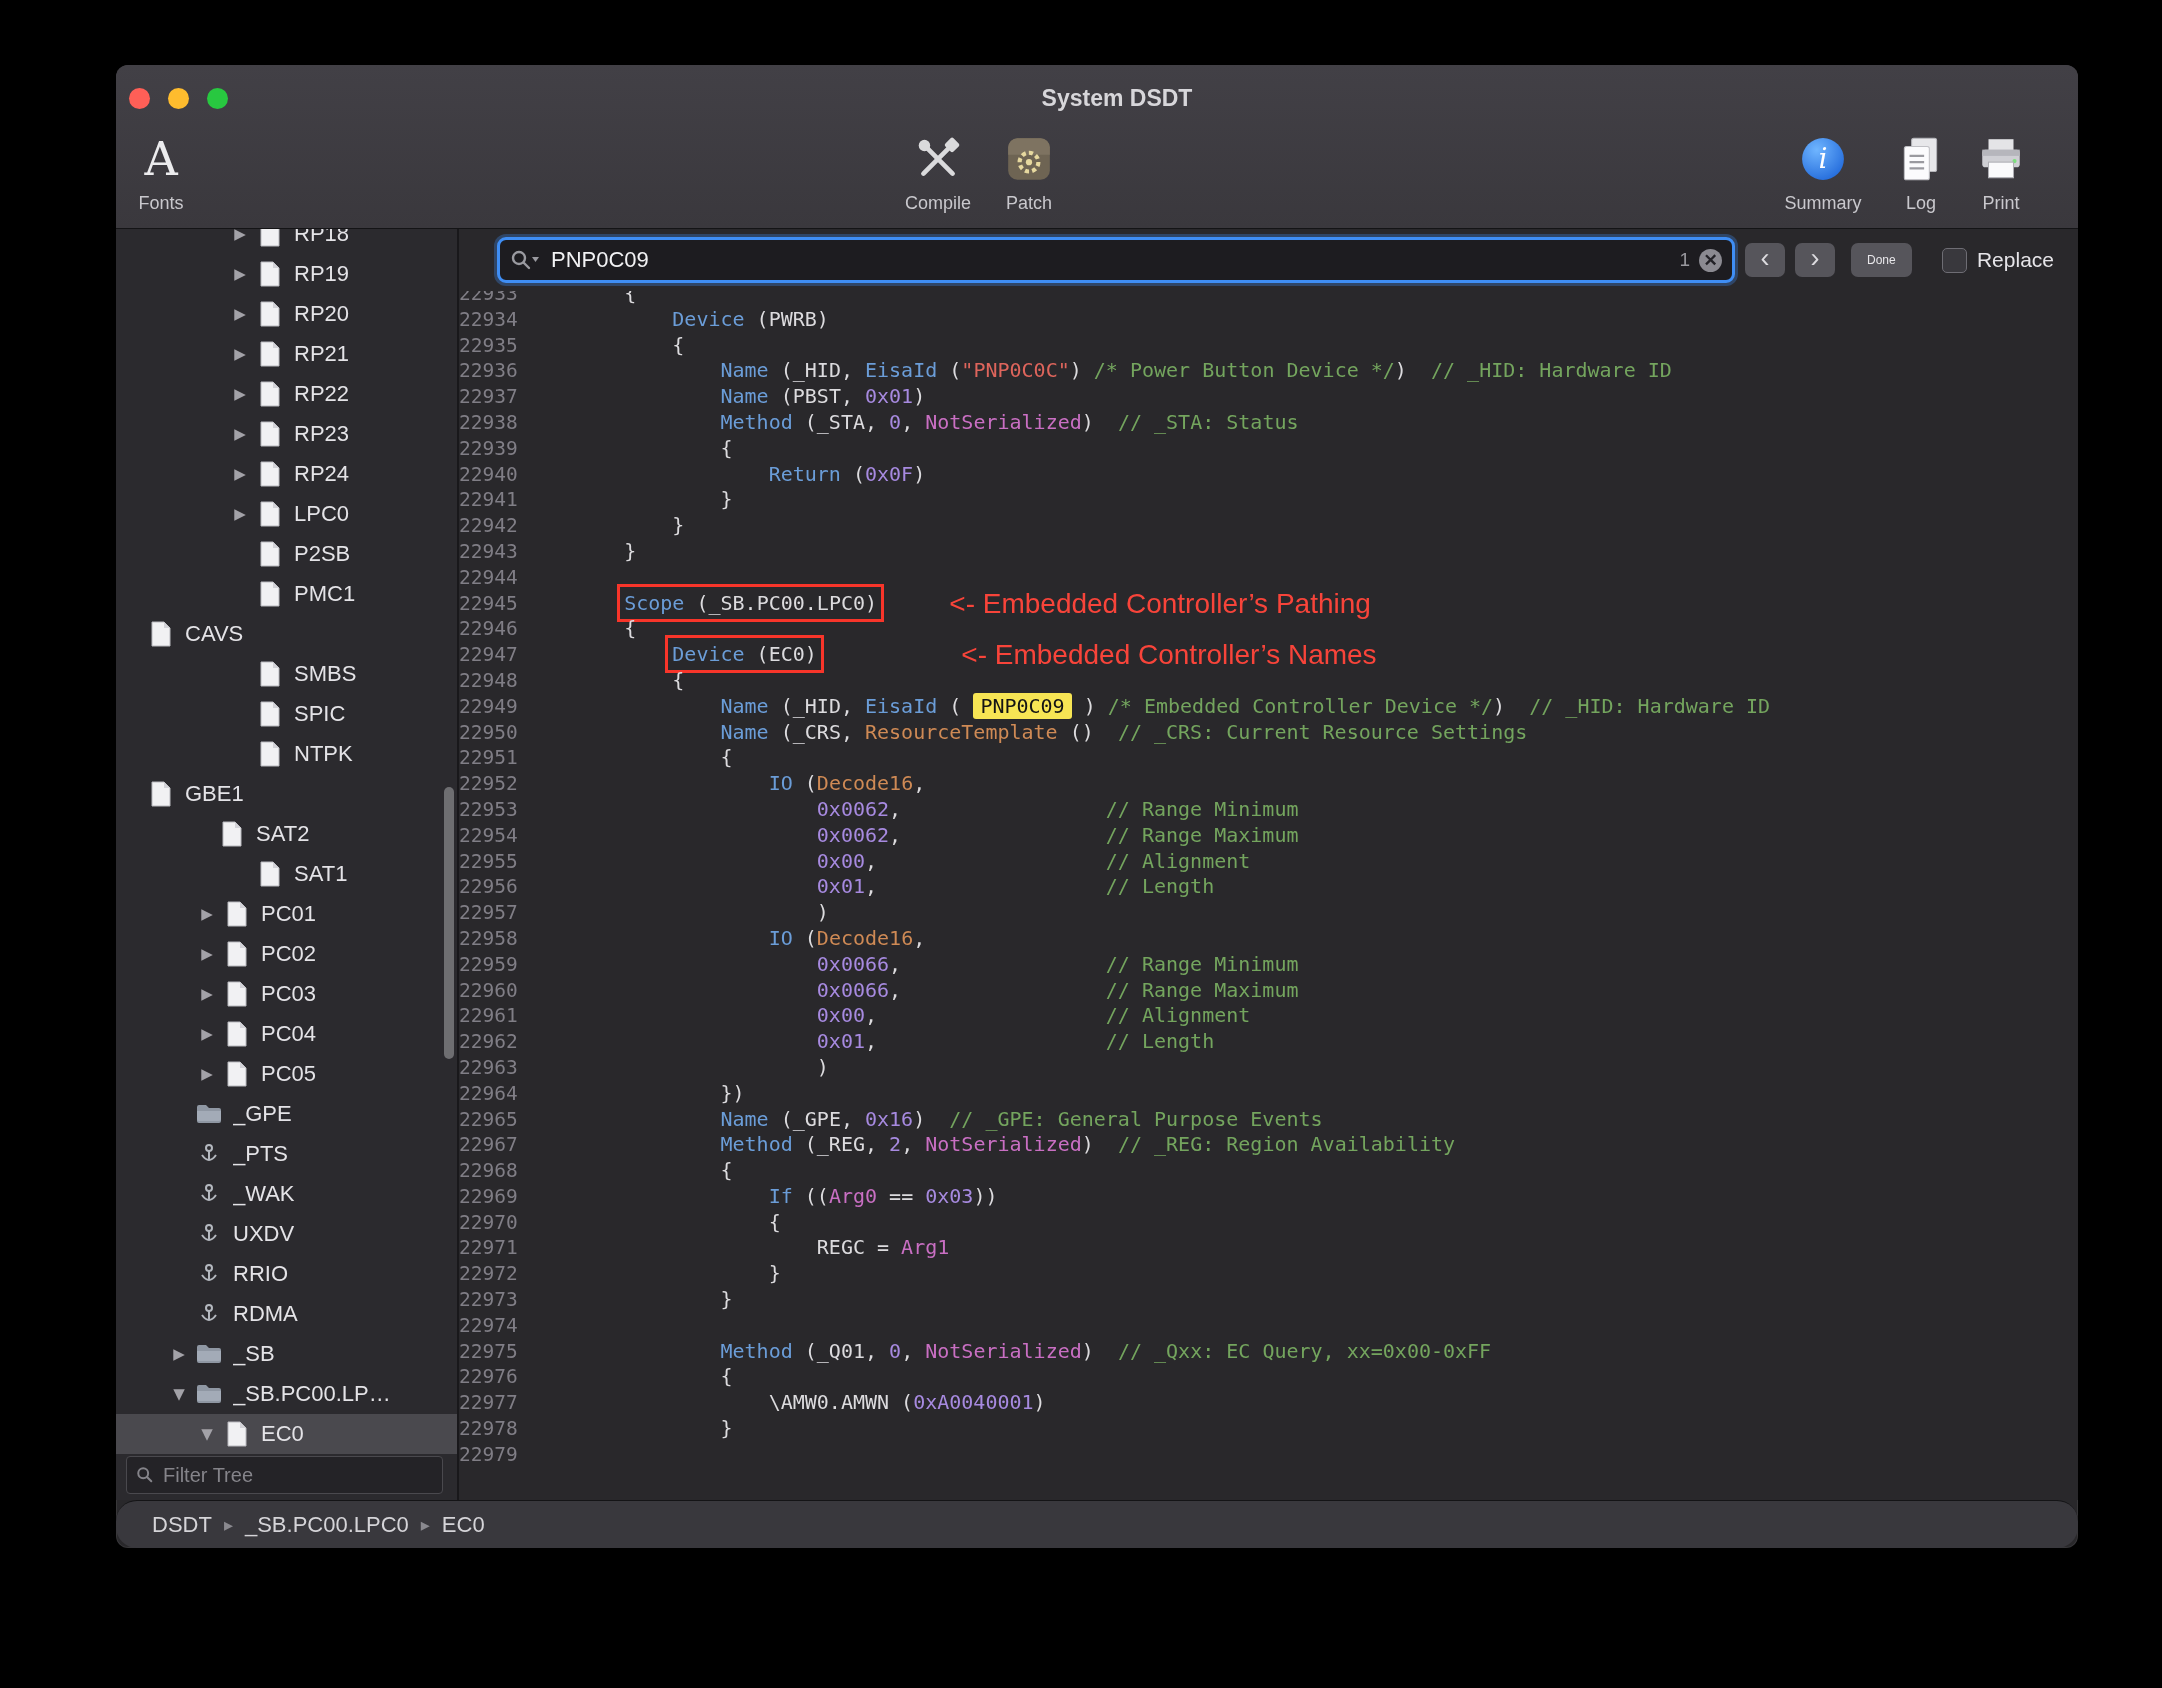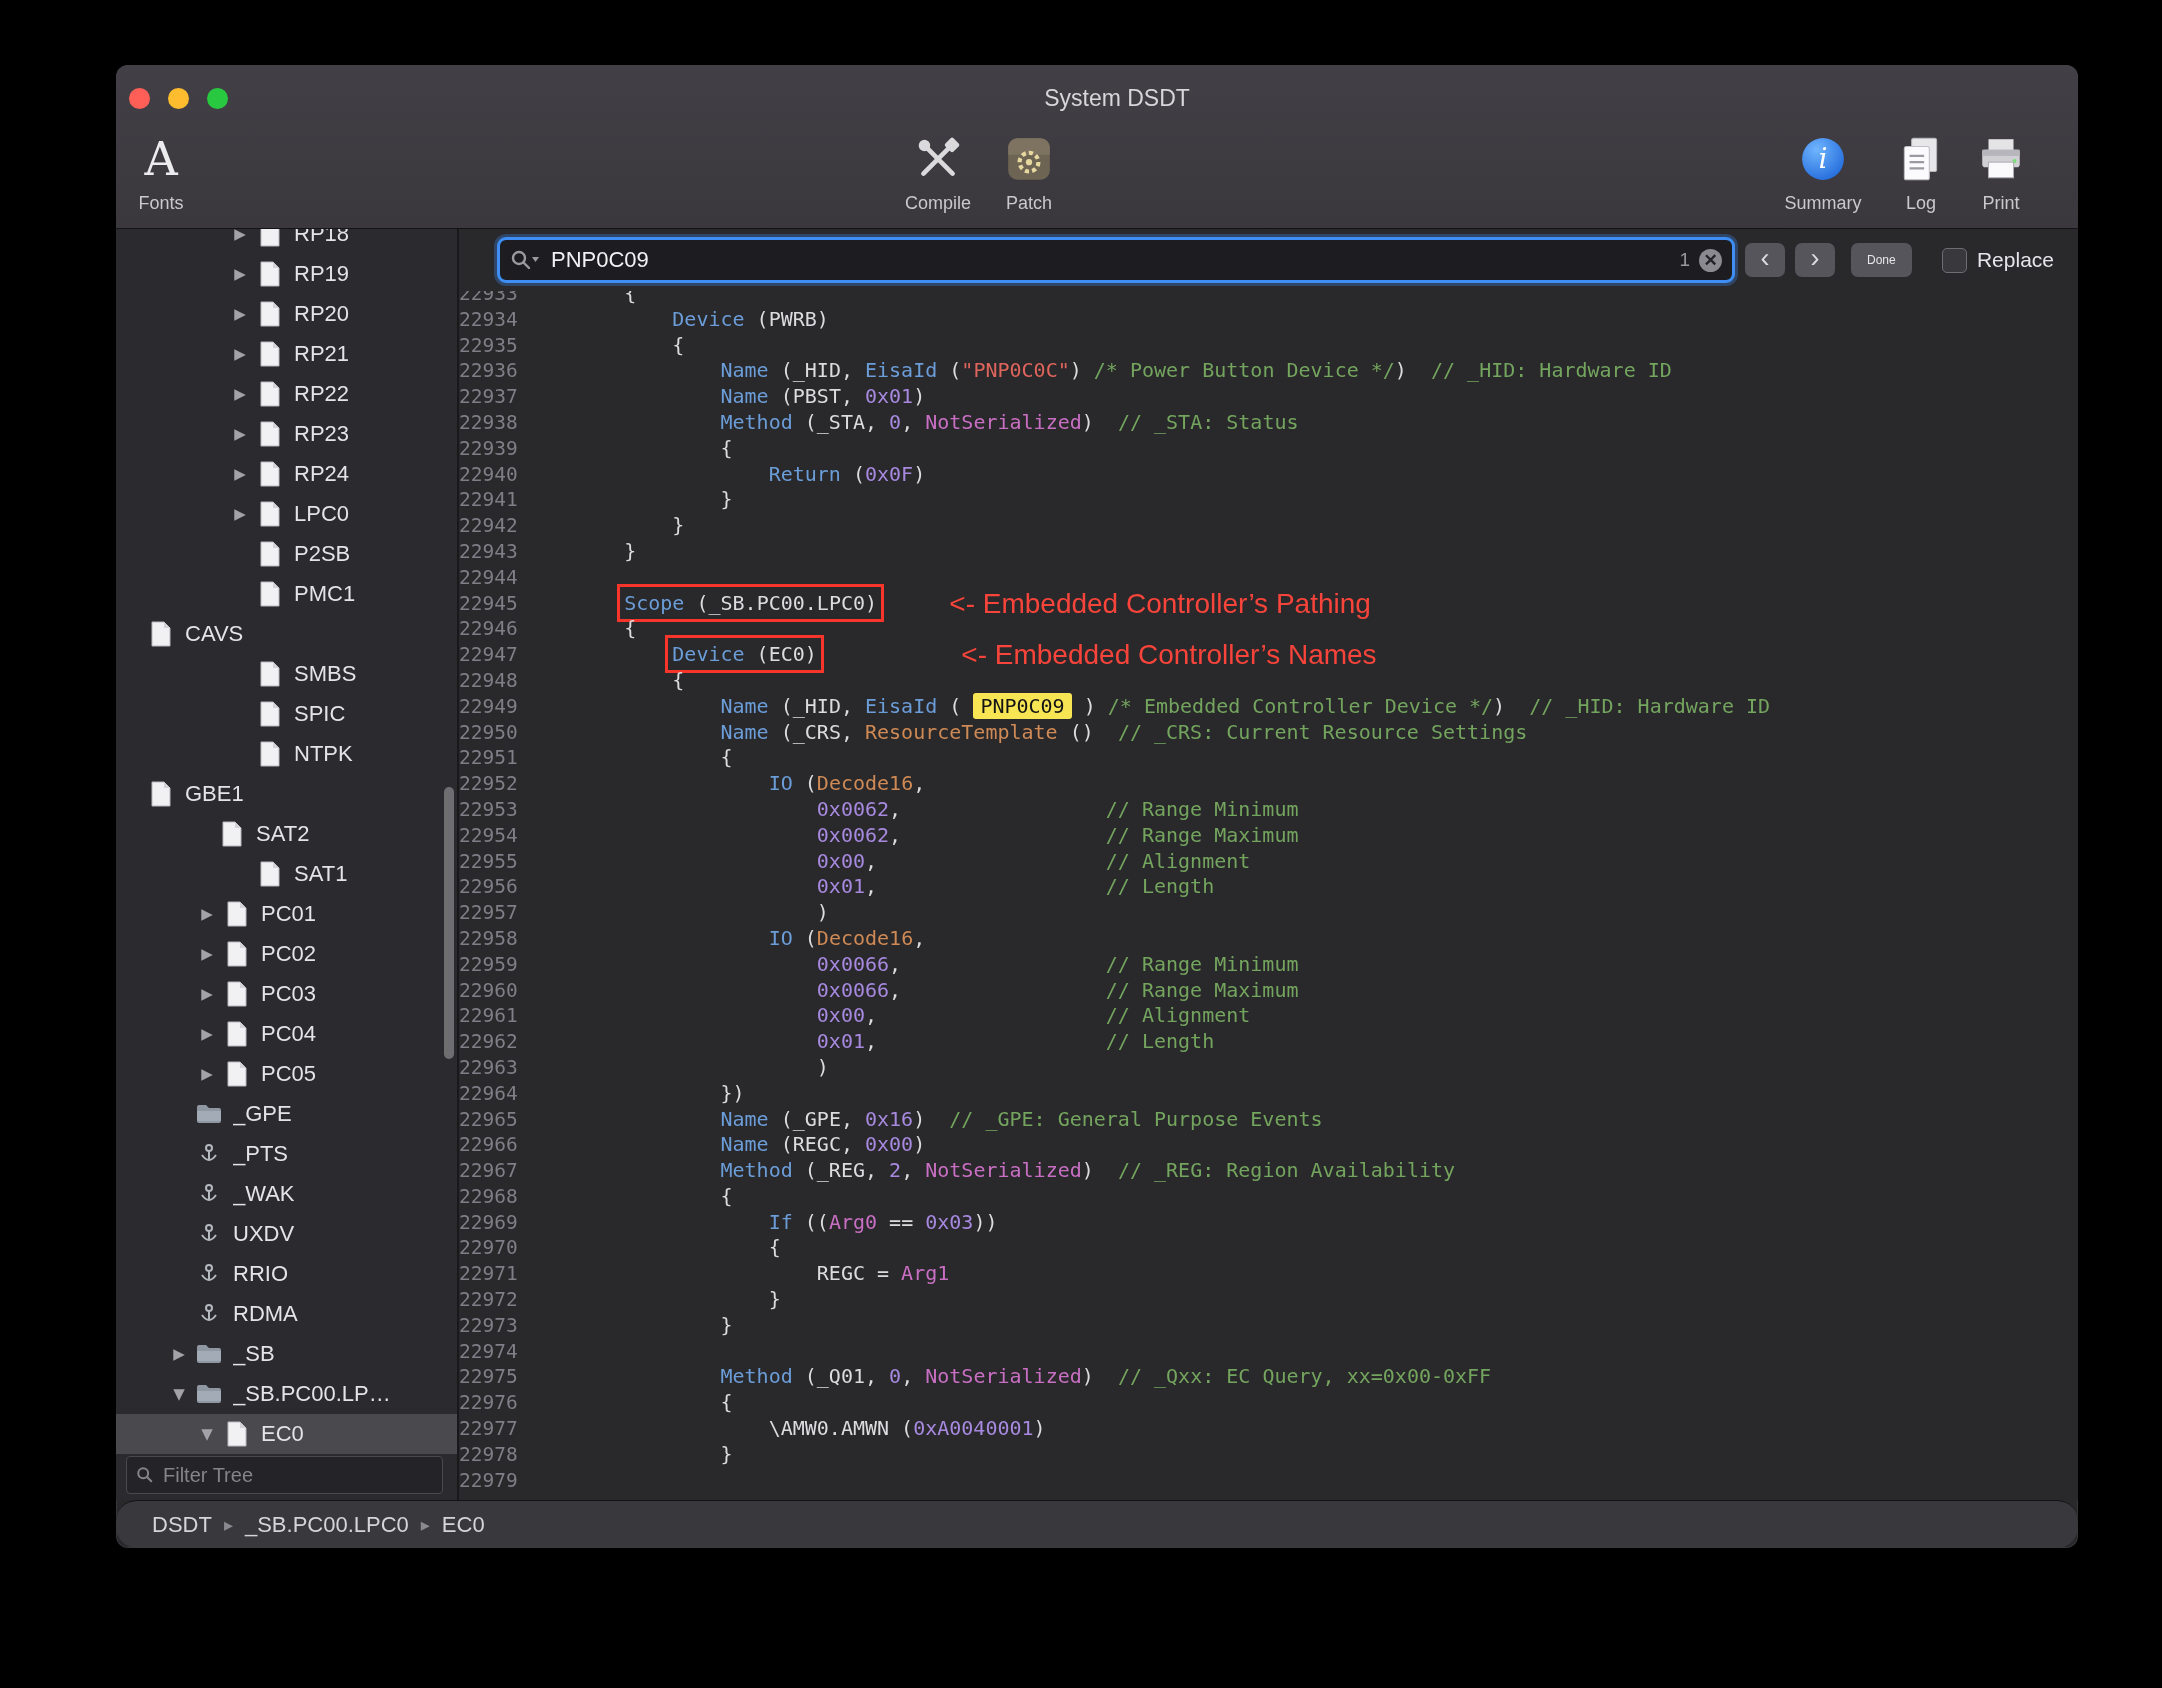--- a/index.html
+++ b/index.html
@@ -8,21 +8,21 @@
   .window{position:absolute;left:116px;top:65px;width:1962px;height:1483px;border-radius:12px;
     background:#29282b;overflow:hidden;display:flex;flex-direction:column;
     box-shadow:0 34px 90px rgba(0,0,0,.65), inset 0 0 0 1px rgba(255,255,255,.07);}
   
   .chrome{height:163px;flex:none;position:relative;border-bottom:1px solid #141416;
     background:linear-gradient(180deg,#424046 0%,#3a383d 100%);}
   .traffic{position:absolute;left:13px;top:23px;display:flex;gap:18px;}
   .dot{width:21px;height:21px;border-radius:50%;}
   .dot.red{background:#ff5f57}.dot.yellow{background:#febc2e}.dot.green{background:#28c840}
   .win-title{position:absolute;top:20px;left:0;right:0;text-align:center;font-size:23px;
-    font-weight:normal;color:#d7d6da;padding-left:40px;}
+    font-weight:bold;color:#d7d6da;padding-left:40px;}
   .tb-item{position:absolute;top:64px;width:130px;margin-left:-65px;display:flex;
     flex-direction:column;align-items:center;gap:4px;cursor:default;}
   .tb-icon{height:60px;display:flex;align-items:center;justify-content:center;}
   .fonts-glyph{font-family:"DejaVu Serif",serif;font-size:46px;color:#ececee;line-height:60px;}
   .tb-label{font-size:18px;color:#c9c8cd;}
   
   .content{flex:1;display:flex;min-height:0;}
   .sidebar{width:341px;flex:none;background:#2b2a2e;border-right:2px solid #19181b;
     position:relative;overflow:hidden;}
   #tree{position:absolute;top:-15px;left:0;right:0;}
@@ -549,21 +549,20 @@
             <div class="cl"><span class="ln">22956</span><span class="lc"><span class="seg-p">                    </span><span class="seg-n">0x01</span><span class="seg-p">,                   </span><span class="seg-c">// Length</span></span></div>
             <div class="cl"><span class="ln">22957</span><span class="lc"><span class="seg-p">                    )</span></span></div>
             <div class="cl"><span class="ln">22958</span><span class="lc"><span class="seg-p">                </span><span class="seg-k">IO</span><span class="seg-p"> (</span><span class="seg-t">Decode16</span><span class="seg-p">,</span></span></div>
             <div class="cl"><span class="ln">22959</span><span class="lc"><span class="seg-p">                    </span><span class="seg-n">0x0066</span><span class="seg-p">,                 </span><span class="seg-c">// Range Minimum</span></span></div>
             <div class="cl"><span class="ln">22960</span><span class="lc"><span class="seg-p">                    </span><span class="seg-n">0x0066</span><span class="seg-p">,                 </span><span class="seg-c">// Range Maximum</span></span></div>
             <div class="cl"><span class="ln">22961</span><span class="lc"><span class="seg-p">                    </span><span class="seg-n">0x00</span><span class="seg-p">,                   </span><span class="seg-c">// Alignment</span></span></div>
             <div class="cl"><span class="ln">22962</span><span class="lc"><span class="seg-p">                    </span><span class="seg-n">0x01</span><span class="seg-p">,                   </span><span class="seg-c">// Length</span></span></div>
             <div class="cl"><span class="ln">22963</span><span class="lc"><span class="seg-p">                    )</span></span></div>
             <div class="cl"><span class="ln">22964</span><span class="lc"><span class="seg-p">            })</span></span></div>
             <div class="cl"><span class="ln">22965</span><span class="lc"><span class="seg-p">            </span><span class="seg-k">Name</span><span class="seg-p"> (_GPE, </span><span class="seg-n">0x16</span><span class="seg-p">)  </span><span class="seg-c">// _GPE: General Purpose Events</span></span></div>
-            <div class="cl"><span class="ln">22966</span><span class="lc"><span class="seg-p">            </span><span class="seg-k">Name</span><span class="seg-p"> (REGC, </span><span class="seg-n">0x00</span><span class="seg-p">)</span></span></div>
             <div class="cl"><span class="ln">22967</span><span class="lc"><span class="seg-p">            </span><span class="seg-k">Method</span><span class="seg-p"> (_REG, </span><span class="seg-n">2</span><span class="seg-p">, </span><span class="seg-m">NotSerialized</span><span class="seg-p">)  </span><span class="seg-c">// _REG: Region Availability</span></span></div>
             <div class="cl"><span class="ln">22968</span><span class="lc"><span class="seg-p">            {</span></span></div>
             <div class="cl"><span class="ln">22969</span><span class="lc"><span class="seg-p">                </span><span class="seg-k">If</span><span class="seg-p"> ((</span><span class="seg-m">Arg0</span><span class="seg-p"> == </span><span class="seg-n">0x03</span><span class="seg-p">))</span></span></div>
             <div class="cl"><span class="ln">22970</span><span class="lc"><span class="seg-p">                {</span></span></div>
             <div class="cl"><span class="ln">22971</span><span class="lc"><span class="seg-p">                    REGC = </span><span class="seg-m">Arg1</span></span></div>
             <div class="cl"><span class="ln">22972</span><span class="lc"><span class="seg-p">                }</span></span></div>
             <div class="cl"><span class="ln">22973</span><span class="lc"><span class="seg-p">            }</span></span></div>
             <div class="cl"><span class="ln">22974</span><span class="lc"></span></div>
             <div class="cl"><span class="ln">22975</span><span class="lc"><span class="seg-p">            </span><span class="seg-k">Method</span><span class="seg-p"> (_Q01, </span><span class="seg-n">0</span><span class="seg-p">, </span><span class="seg-m">NotSerialized</span><span class="seg-p">)  </span><span class="seg-c">// _Qxx: EC Query, xx=0x00-0xFF</span></span></div>
             <div class="cl"><span class="ln">22976</span><span class="lc"><span class="seg-p">            {</span></span></div>

